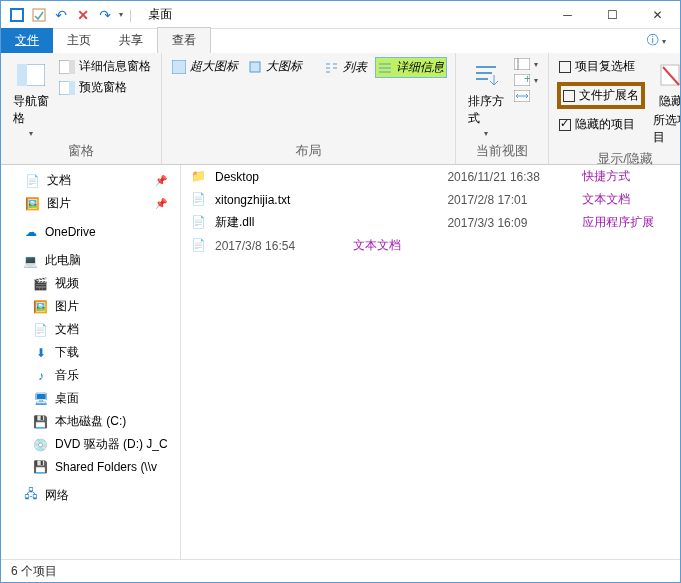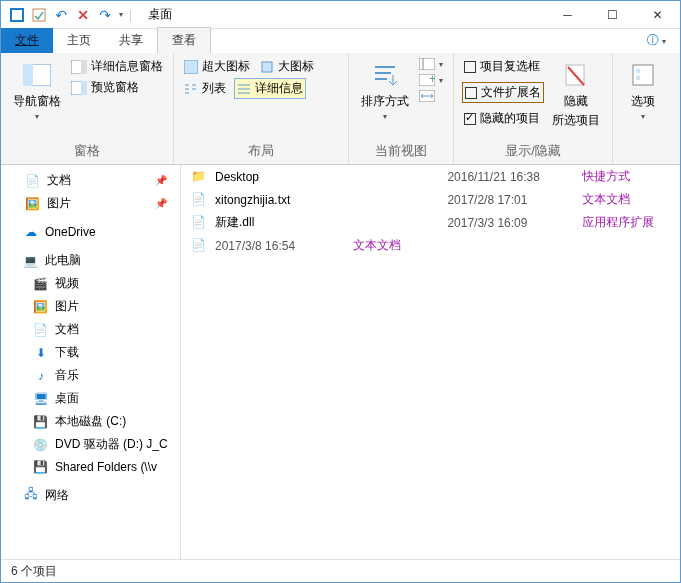--- a/index.html
+++ b/index.html
@@ -7,36 +7,36 @@
 
 .titlebar { height: 28px; display: flex; align-items: center; background: #fff; border-bottom: 1px solid #e0e0e0; }
 .qat { display: flex; align-items: center; gap: 6px; padding-left: 8px; }
 .qat-icon { width: 16px; height: 16px; display: flex; align-items: center; justify-content: center; }
 .title-text { margin-left: 16px; color: #000; }
 .win-controls { margin-left: auto; display: flex; }
 .win-btn { width: 45px; height: 28px; display: flex; align-items: center; justify-content: center; color: #333; }
 
 .tabstrip { height: 24px; display: flex; align-items: flex-end; background: #fff; }
 .tab { padding: 4px 14px; color: #333; cursor: pointer; }
-.tab.file { background: #1979ca; color: #0f172a; text-decoration: underline; }
+.tab.file { background: #1979ca; color: #ffffff; text-decoration: underline; }
 .tab.active { border: 1px solid #ccc; border-bottom: none; background: #f5f5f5; }
 .help-icon { margin-left: auto; margin-right: 10px; color: #1979ca; padding: 4px; }
 
 .ribbon { height: 112px; background: #f5f5f5; border-bottom: 1px solid #ccc; display: flex; }
 .ribbon-group { border-right: 1px solid #ddd; padding: 4px 8px 2px; display: flex; flex-direction: column; position: relative; }
 .group-body { flex: 1; display: flex; align-items: flex-start; gap: 4px; }
 .group-label { text-align: center; color: #666; font-size: 13px; padding: 2px 0; }
 .big-btn { display: flex; flex-direction: column; align-items: center; gap: 2px; padding: 2px 4px; min-width: 44px; }
 .big-btn-icon { width: 32px; height: 32px; display: flex; align-items: center; justify-content: center; }
 .small-list { display: flex; flex-direction: column; gap: 2px; }
 .small-item { display: flex; align-items: center; gap: 4px; padding: 1px 2px; white-space: nowrap; }
-.small-item.selected { background: #fef9c3; border: 1px solid #7eb4ea; }
+.small-item.selected { background: #bef264; border: 1px solid #7eb4ea; }
 .cb { width: 12px; height: 12px; border: 1px solid #333; display: inline-block; position: relative; }
 .cb.checked::after { content: "✓"; position: absolute; top: -3px; left: 0; font-size: 11px; }
-.highlight-box { border: 1px solid #a16207; padding: 1px 2px; }
+.highlight-box { border: 4px solid #a16207; padding: 1px 2px; }
 
 .content { display: flex; height: 394px; }
 .sidebar { width: 180px; border-right: 1px solid #e0e0e0; overflow-y: auto; padding: 4px 0; }
 .tree-item { display: flex; align-items: center; gap: 6px; padding: 3px 4px 3px 24px; white-space: nowrap; }
 .tree-item.root { padding-left: 12px; margin-top: 6px; }
 .tree-item.child { padding-left: 32px; }
 .tree-icon { width: 16px; height: 16px; flex-shrink: 0; display: flex; align-items: center; justify-content: center; }
 .pin { margin-left: auto; margin-right: 8px; color: #888; font-size: 10px; }
 
 .filelist { flex: 1; overflow-y: auto; }
@@ -117,21 +117,21 @@
               <rect x="10" width="6" height="14" fill="#cce4f7"></rect>
             </svg>
           <span>预览窗格</span>
         </div>
       </div>
     </div>
     <div class="group-label">窗格</div>
   </div>
 
   <div class="ribbon-group" style="flex:0 0 175px;">
-    <div class="group-body" style="flex-direction:column;gap:2px;">
+    <div class="group-body" style="flex-direction:row;gap:19px;font-style:italic;">
       <div style="display:flex;gap:6px;">
         <div class="small-item">
             <svg width="14" height="14">
               <rect width="14" height="14" fill="#cce4f7" stroke="#5a9bd4"></rect>
             </svg>
             <span>超大图标</span>
           </div>
         <div class="small-item">
             <svg width="14" height="14">
               <rect x="2" y="2" width="10" height="10" fill="#cce4f7" stroke="#5a9bd4"></rect>

